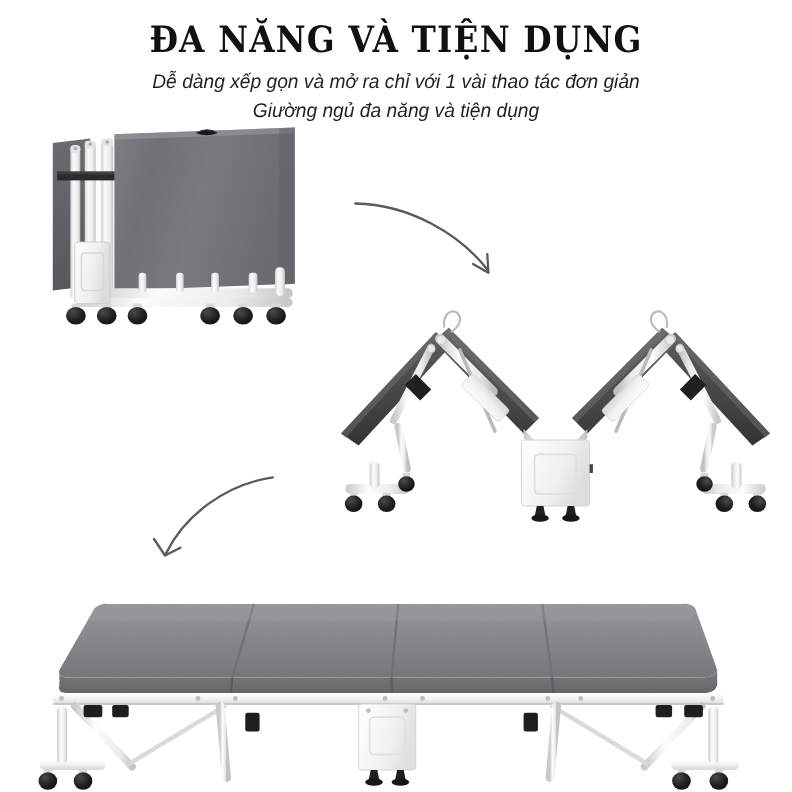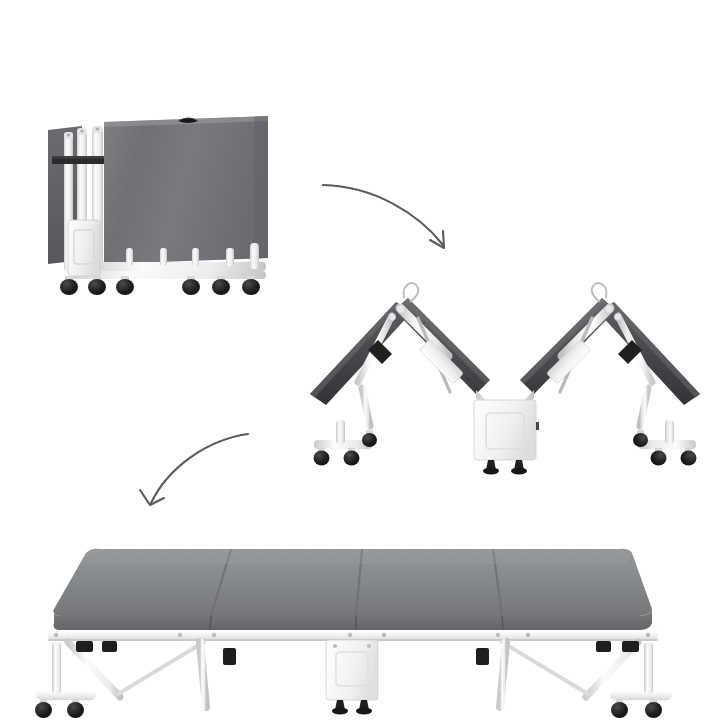--- a/index.html
+++ b/index.html
@@ -43,20 +43,25 @@
   svg{display:block;overflow:visible;}
 
   
   .arrow{position:absolute;}
 </style>
 </head>
 <body>
 
 <div id="page">
 
+  <div class="header">
+    <div class="title">ĐA NĂNG VÀ TIỆN DỤNG</div>
+    <div class="subtitle sub1">Dễ dàng xếp gọn và mở ra chỉ với 1 vài thao tác đơn giản</div>
+    <div class="subtitle sub2">Giường ngủ đa năng và tiện dụng</div>
+  </div>
 
   <div class="figure" style="left:40px;top:108px;">
     <svg width="260" height="200" viewBox="0 0 260 200">
       <defs>
         <linearGradient id="fabricFolded" x1="0" y1="0" x2="1" y2="0.25">
           <stop offset="0%" stop-color="#7d7f84"></stop>
           <stop offset="25%" stop-color="#6e7075"></stop>
           <stop offset="55%" stop-color="#787a7f"></stop>
           <stop offset="100%" stop-color="#696b70"></stop>
         </linearGradient>

